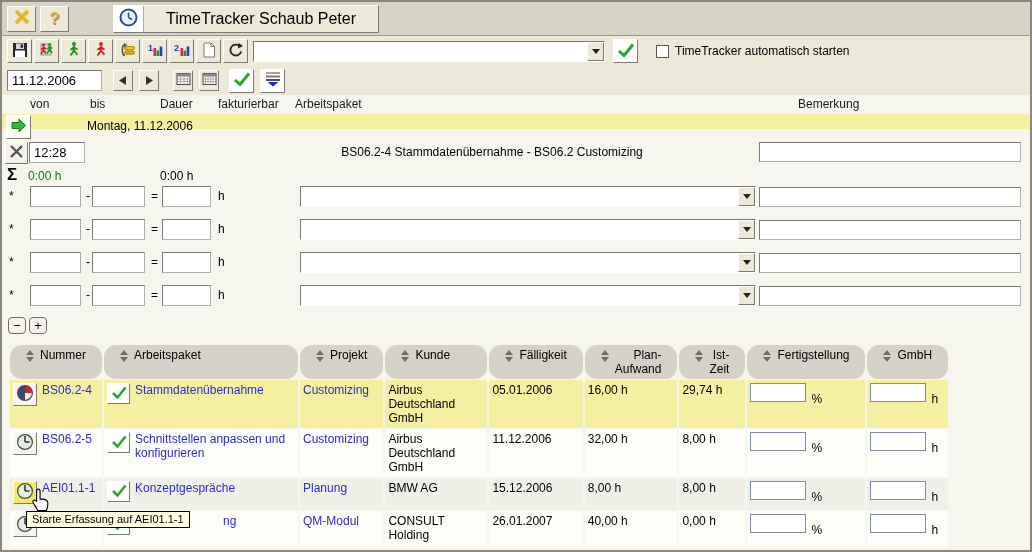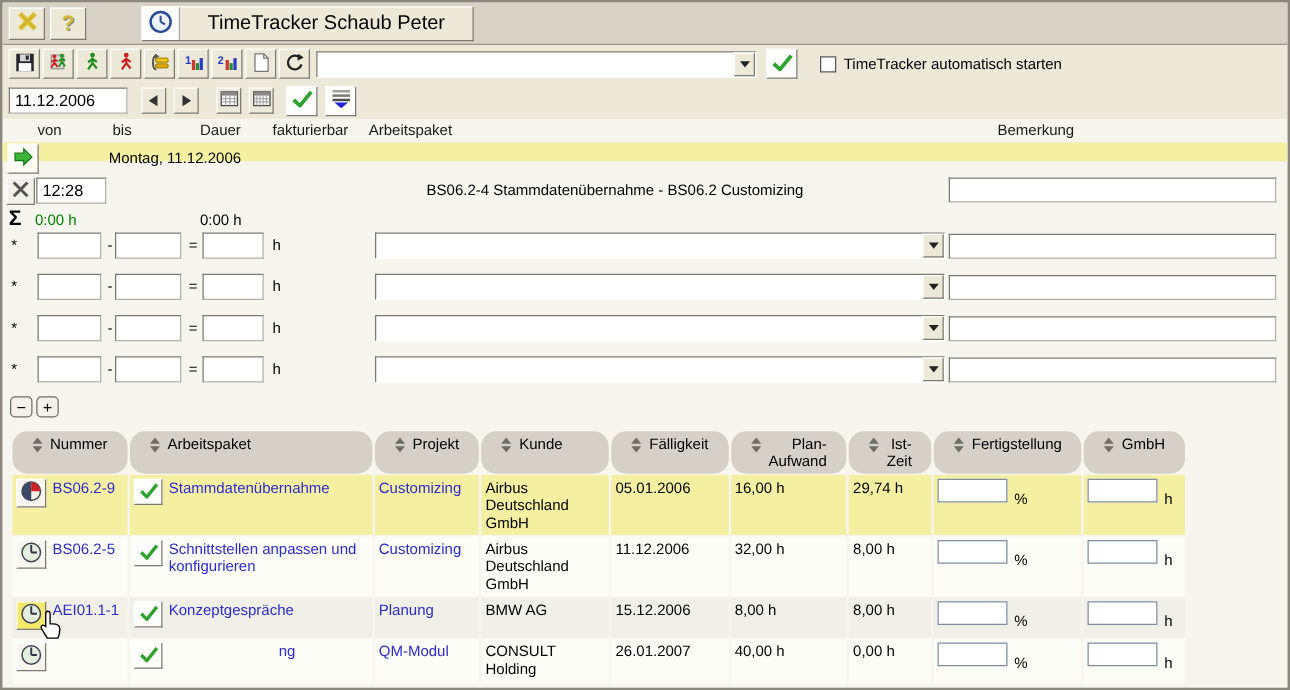--- a/index.html
+++ b/index.html
@@ -540,21 +540,21 @@
               <div class="cell-flex">
           <div class="clock-btn">
             <span>
               <svg width="18" height="18" viewBox="0 0 18 18">
                       <circle cx="9" cy="9" r="7.4" fill="#f2f0e4" stroke="#445" stroke-width="1.2"></circle>
                       <path d="M9 9 L9 1.8 A7.2 7.2 0 0 0 9 16.2 Z" fill="#3a4a66"></path>
                       <path d="M9 9 L9 1.8 A7.2 7.2 0 0 1 16.2 9 Z" fill="#cc2222"></path>
                     </svg>
             </span>
           </div>
-          <span class="link">BS06.2-9</span>
+          <span class="link">BS06.2-4</span>
         </div>
             </td>
         <td>
               <div class="cell-flex">
           <div class="check-btn">
             <span><svg width="16" height="13" viewBox="0 0 16 13">
                       <path d="M2 7 L6.5 11.5 L14.5 1.5" stroke="#2da32d" stroke-width="2.6" fill="none"></path>
                     </svg></span>
           </div>
           <span class="link">Stammdatenübernahme</span>
@@ -663,20 +663,21 @@
         <td>CONSULT Holding</td>
         <td>26.01.2007</td>
         <td>40,00 h</td>
         <td>0,00 h</td>
         <td class="fert-cell"><input class="pct-input" value="" style=""><span class="suffix">%</span></td>
         <td class="fert-cell"><input class="rest-input" value="" style=""><span class="suffix">h</span></td>
       </tr>
     </tbody>
       </table>
 
+    <div class="tooltip">Starte Erfassung auf AEI01.1-1</div>
 
     <div class="cursor-hand">
       <svg width="22" height="26" viewBox="0 0 24 28">
           <path d="M9 2 C10.4 2 11 3 11 4.5 L11 13 L13 13 C17 13 19.5 14.5 19.5 17.5 C19.5 20.5 18.7 23.5 17.8 25.5 L8.5 25.5 C7.5 23.5 4.5 19 3.5 17 C2.5 15 4 13.5 6 14.5 L7.2 15.3 L7.2 4.5 C7.2 3 7.6 2 9 2 Z" fill="#fff" stroke="#000" stroke-width="1.2"></path>
         </svg>
     </div>
 
   </div>
 </div>
 

